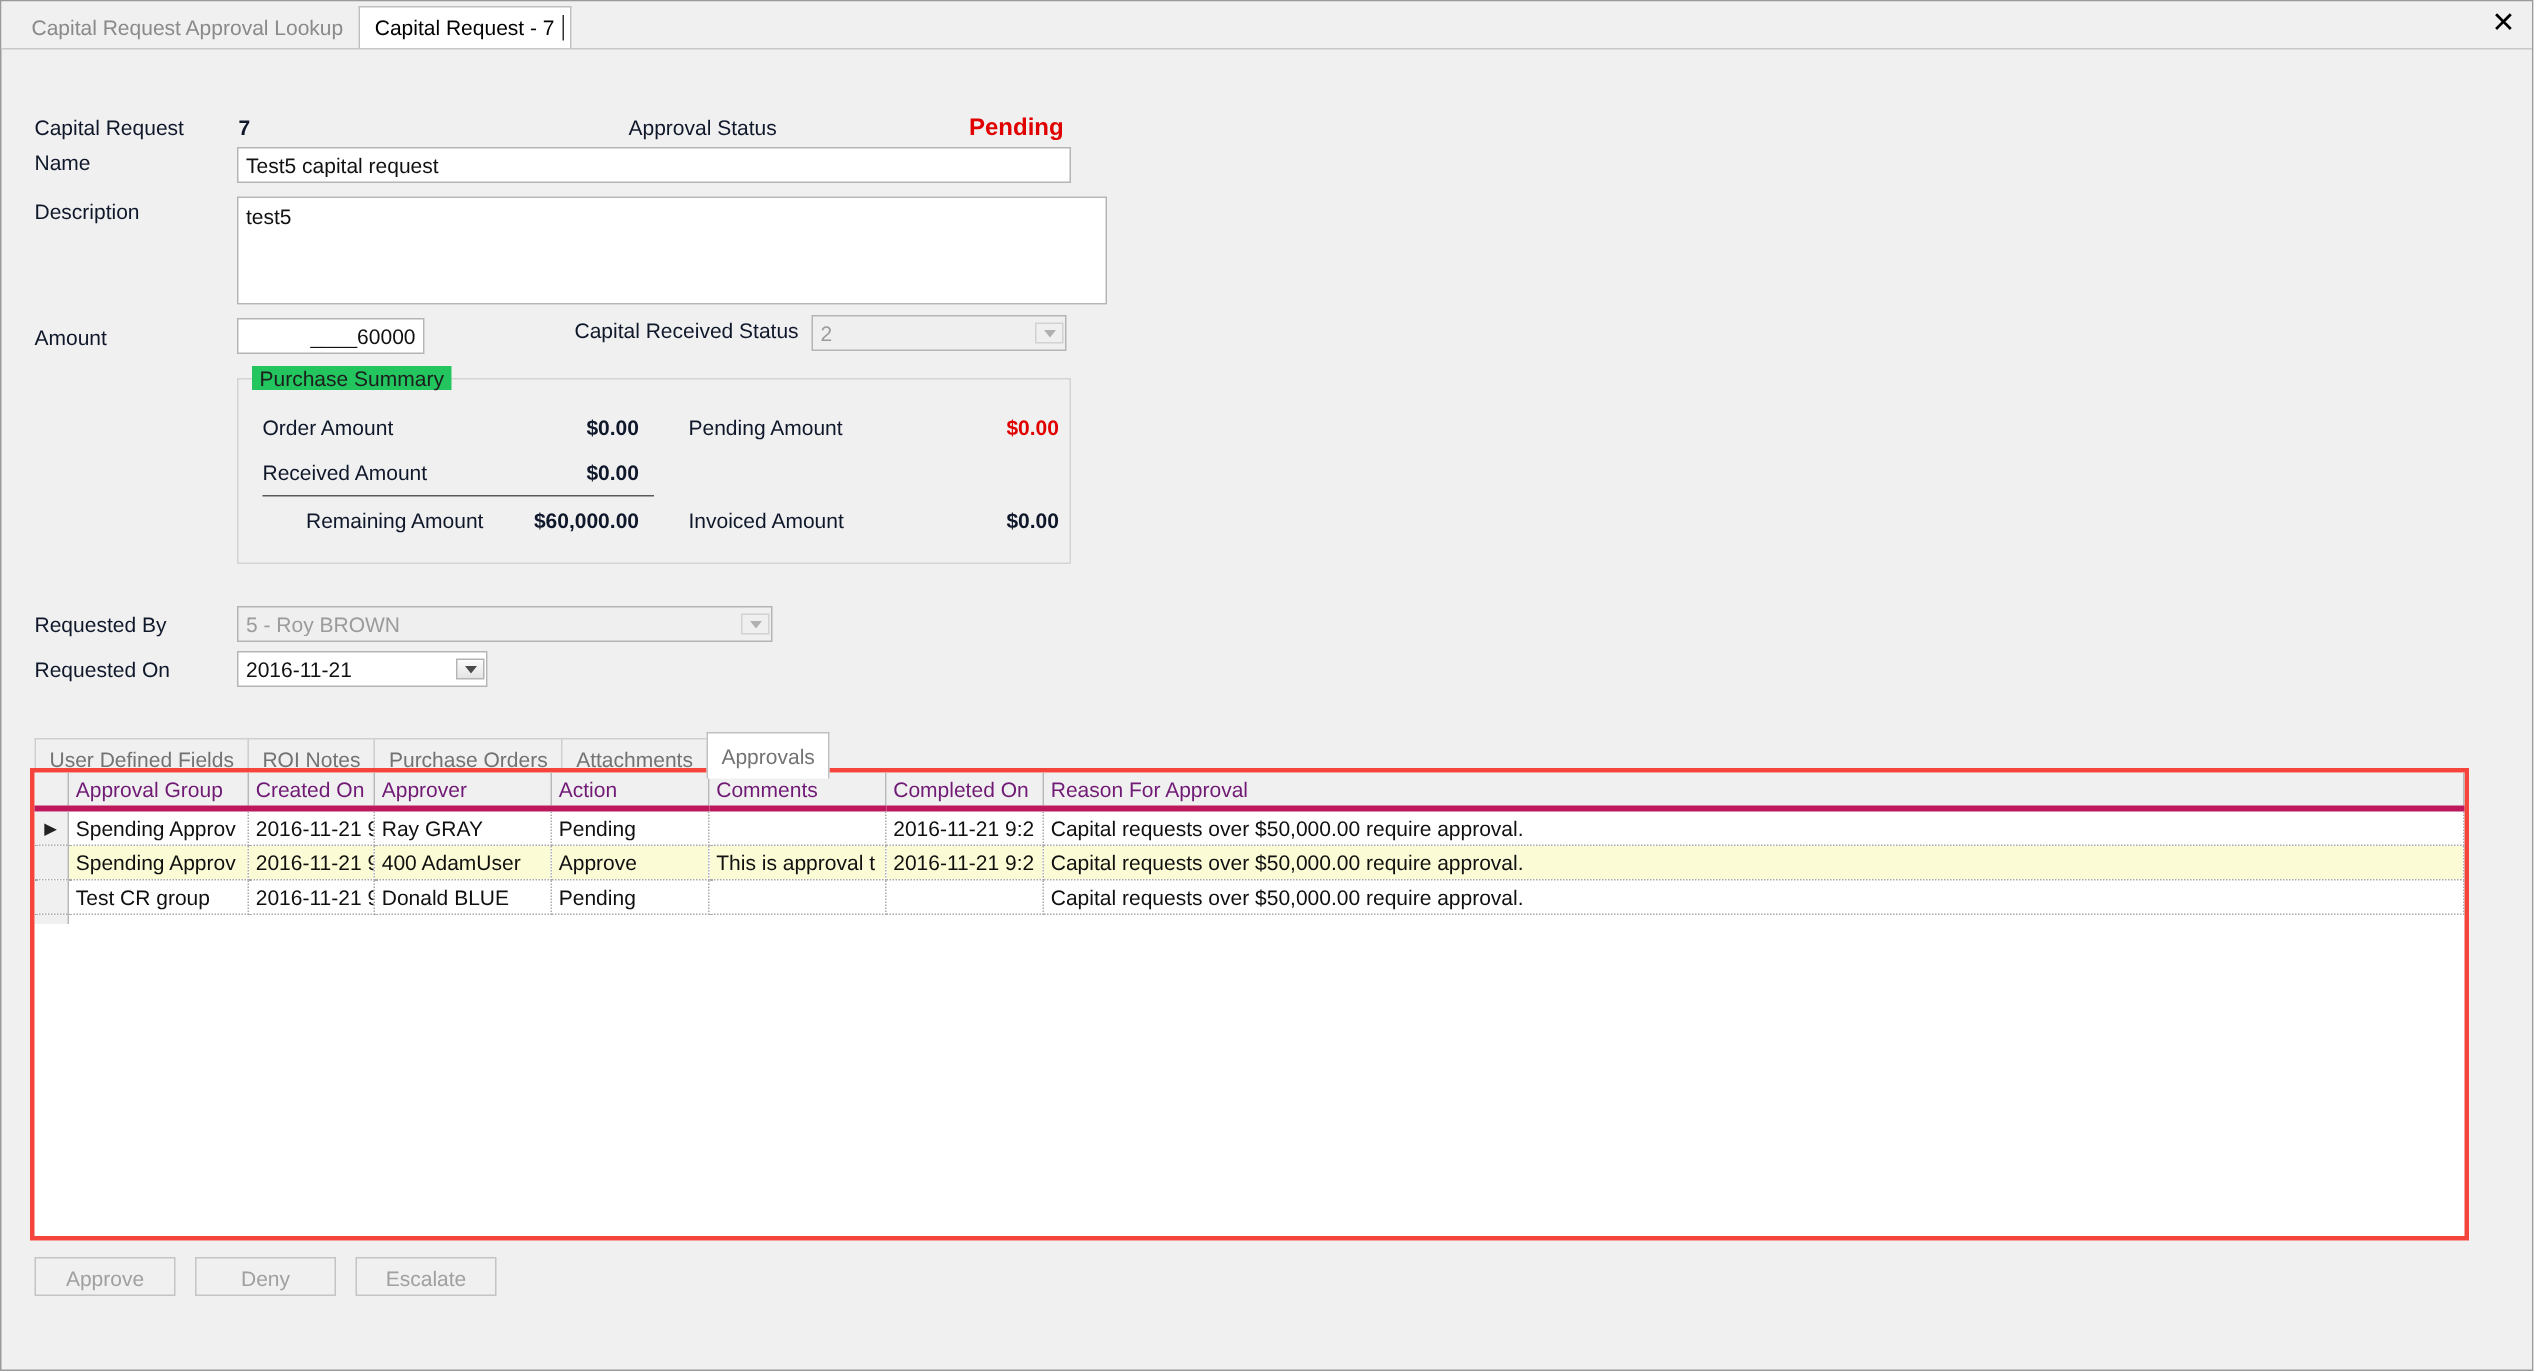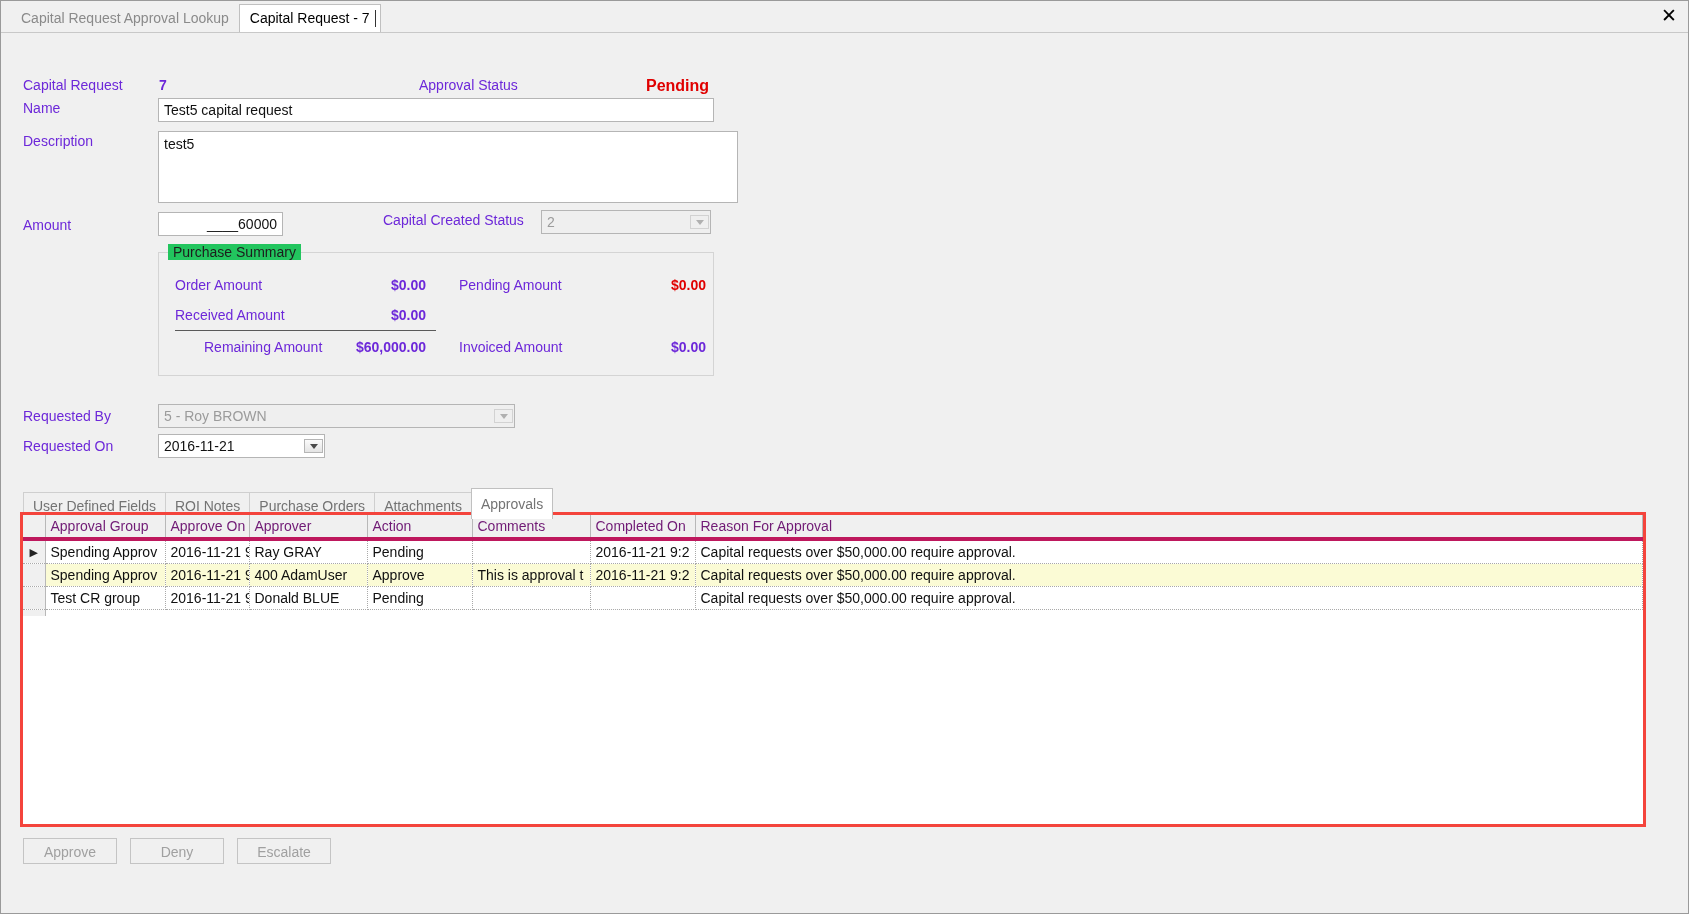--- a/index.html
+++ b/index.html
@@ -51,21 +51,21 @@
     width:1px; height:17px; background:#333;
   }
   .closebtn {
     position:absolute; right:8px; top:5px;
     width:22px; height:22px;
     font-size:19px; line-height:20px; text-align:center;
     color:#000; cursor:pointer; background:transparent;
   }
   
   .content { position:relative; flex:1 1 auto; }
-  .lbl { position:absolute; font-size:14px; color:#6d28d9; white-space:nowrap; }
+  .lbl { position:absolute; font-size:14px; color:#0f172a; white-space:nowrap; }
   .bold { font-weight:bold; }
   .red { color:#e00000; }
   .tinput {
     position:absolute;
     background:#ffffff;
     border:1px solid #b5b5b5;
     font-family:"Liberation Sans", sans-serif;
     font-size:14px;
     color:#111;
     padding:2px 5px;
@@ -193,21 +193,21 @@
 
     <div class="lbl" style="left:22px; top:67px;">Name</div>
     <input class="tinput" style="left: 157px; top: 65px; width: 556px; height: 24px;" value="Test5 capital request">
 
     <div class="lbl" style="left:22px; top:100px;">Description</div>
     <textarea class="tinput" style="left: 157px; top: 98px; width: 580px; height: 72px;">test5</textarea>
 
     <div class="lbl" style="left:22px; top:184px;">Amount</div>
     <input class="tinput right" style="left: 157px; top: 179px; width: 125px; height: 24px;" value="____60000">
 
-    <div class="lbl" style="left:382px; top:179px;">Capital Created Status</div>
+    <div class="lbl" style="left:382px; top:179px;">Capital Received Status</div>
     <div class="combo disabled" style="left:540px; top:177px; width:170px; height:24px;">
       <span class="cval">2</span>
       <span class="arrow">
           <i class="chev"></i>
         </span>
     </div>
 
     <div class="groupbox" style="left:157px; top:219px; width:556px; height:124px;"></div>
     <div class="grouptitle" style="left:167px; top:211px;">Purchase Summary</div>
 
@@ -259,21 +259,21 @@
           <col style="width:118px">
           <col style="width:105px">
           <col style="width:118px">
           <col style="width:105px">
           <col>
         </colgroup>
         <thead>
           <tr>
             <th class="ind"></th>
             <th>Approval Group</th>
-            <th>Approve On</th>
+            <th>Created On</th>
             <th>Approver</th>
             <th>Action</th>
             <th>Comments</th>
             <th>Completed On</th>
             <th>Reason For Approval</th>
           </tr>
         </thead>
         <tbody>
           <tr>
             <td class="ind">▶</td>

